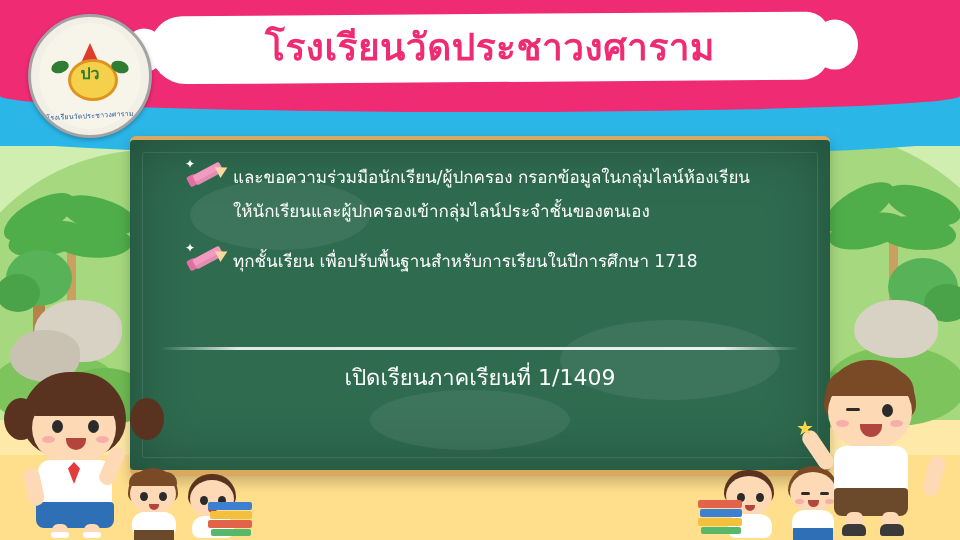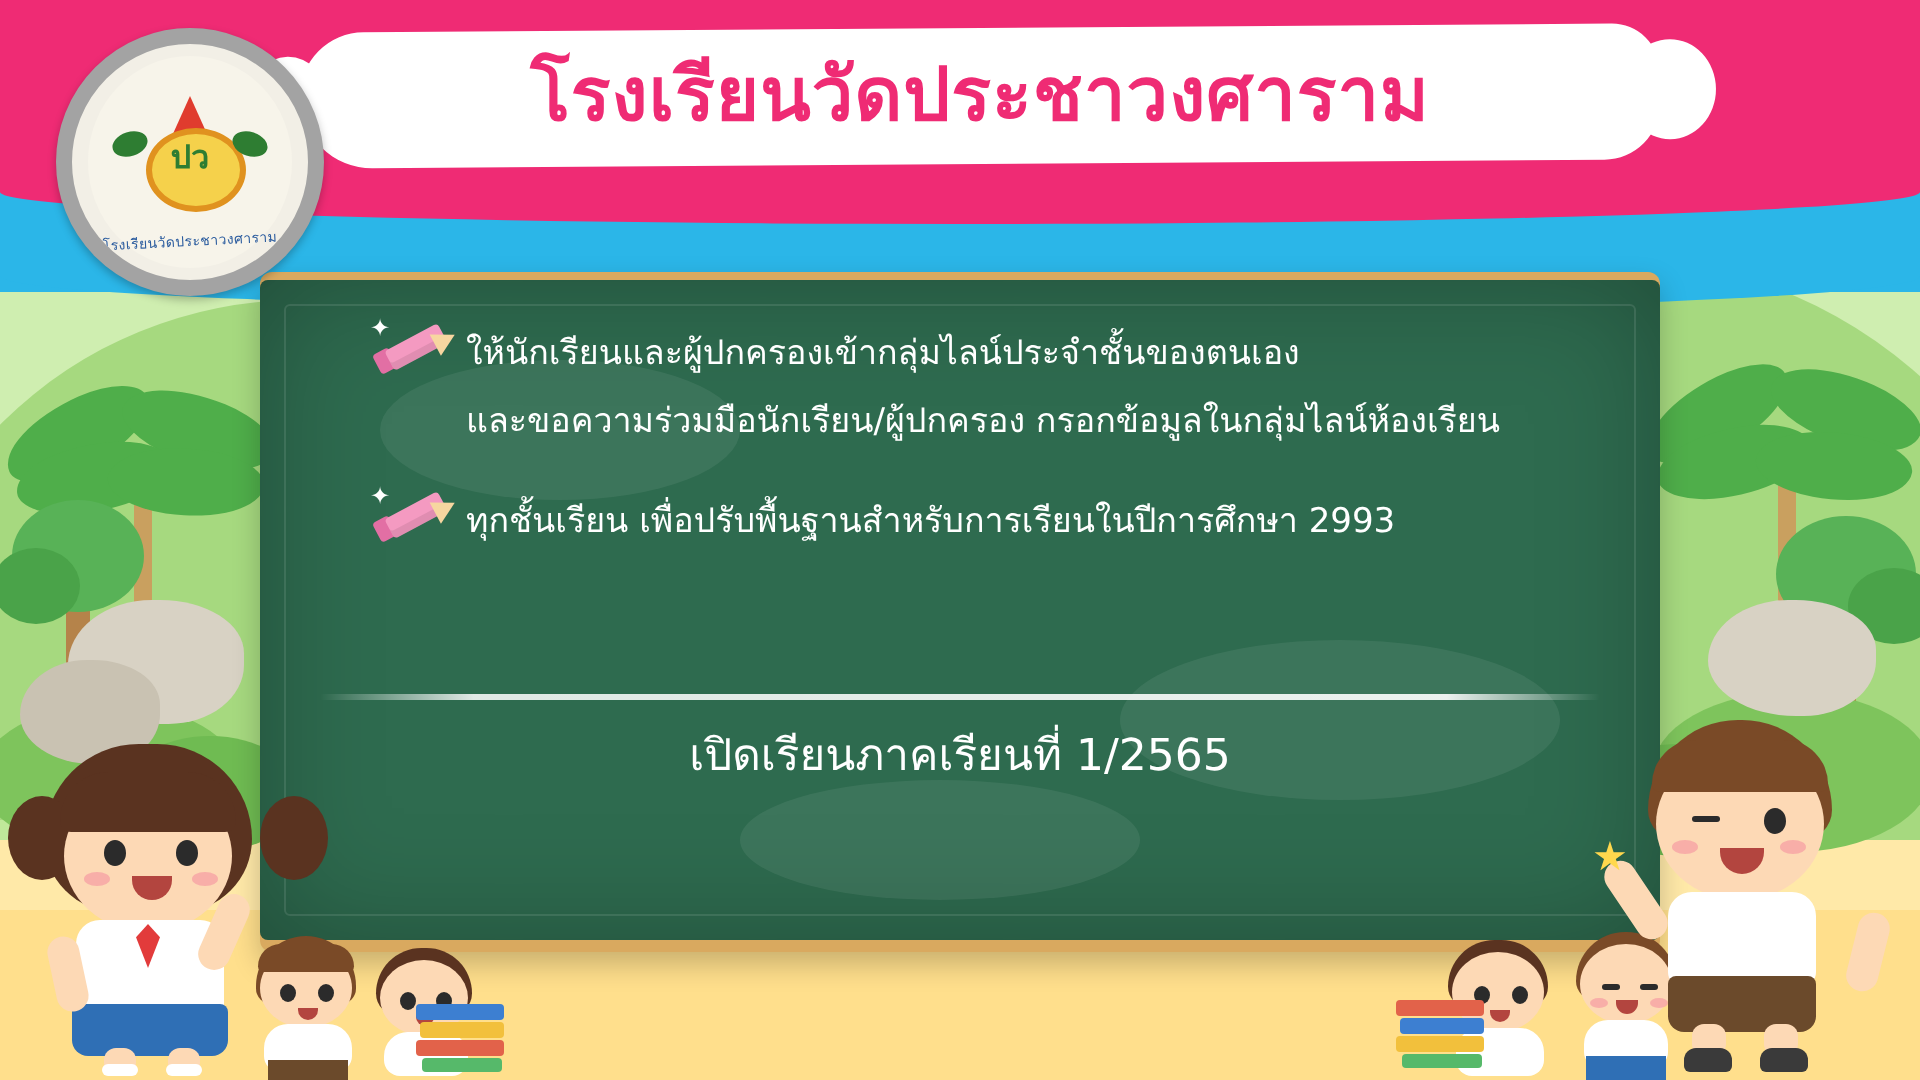--- a/index.html
+++ b/index.html
@@ -40,21 +40,21 @@
   .white-brush:before{content:"";position:absolute;left:-26px;top:12px;width:40px;height:44px;background:#fff;border-radius:50%;}
   .white-brush:after{content:"";position:absolute;right:-28px;top:8px;width:46px;height:50px;background:#fff;border-radius:50%;}
 
   .school-name{position:absolute;left:150px;top:20px;width:680px;height:56px;line-height:56px;text-align:center;
      color:#ef2b74;font-size:37px;font-weight:bold;font-family:"DejaVu Sans",sans-serif;letter-spacing:.5px;z-index:6;}
   .notice-line{position:absolute;left:150px;top:100px;width:680px;height:34px;line-height:34px;text-align:center;
      color:#ffffff;font-size:24px;font-weight:bold;z-index:6;}
 
   
   .logo{position:absolute;left:28px;top:14px;width:118px;height:118px;border-radius:50%;background:#f2efe6;
-     border:8px solid #a3a3a3;box-shadow:0 2px 4px rgba(0,0,0,.25);z-index:8;overflow:hidden;}
+     border:3px solid #a3a3a3;box-shadow:0 2px 4px rgba(0,0,0,.25);z-index:8;overflow:hidden;}
   .logo .inner{position:absolute;left:8px;top:6px;right:8px;bottom:6px;border-radius:50%;background:#f7f4ea;}
   .logo .emblem{position:absolute;left:50%;top:26px;transform:translateX(-50%);width:62px;height:56px;}
   .logo .emblem .flame{position:absolute;left:50%;top:0;width:0;height:0;margin-left:-9px;
      border-left:9px solid transparent;border-right:9px solid transparent;border-bottom:20px solid #e03c2e;}
   .logo .emblem .disc{position:absolute;left:50%;top:16px;margin-left:-22px;width:44px;height:36px;border-radius:50%;
      background:#f5d14b;border:3px solid #e0921f;}
   .logo .emblem .mono{position:absolute;left:0;top:18px;width:100%;text-align:center;font-size:16px;color:#2e7d32;font-weight:bold;}
   .logo .emblem .wing-l,.logo .emblem .wing-r{position:absolute;top:18px;width:18px;height:12px;background:#2e7d32;border-radius:50%;}
   .logo .emblem .wing-l{left:-8px;transform:rotate(-18deg);}
   .logo .emblem .wing-r{right:-8px;transform:rotate(18deg);}
@@ -189,38 +189,38 @@
 
   <div class="bullets">
 
     <div class="bullet">
       <div class="pencil">
         <div class="spark">✦</div>
         <div class="eraser"></div>
         <div class="body"></div>
         <div class="tip"></div>
       </div>
+      <div class="ln">และขอความร่วมมือนักเรียน/ผู้ปกครอง กรอกข้อมูลในกลุ่มไลน์ห้องเรียน</div>
       <div class="ln">ให้นักเรียนและผู้ปกครองเข้ากลุ่มไลน์ประจำชั้นของตนเอง</div>
-      <div class="ln">และขอความร่วมมือนักเรียน/ผู้ปกครอง กรอกข้อมูลในกลุ่มไลน์ห้องเรียน</div>
     </div>
 
     <div class="bullet">
       <div class="pencil">
         <div class="spark">✦</div>
         <div class="eraser"></div>
         <div class="body"></div>
         <div class="tip"></div>
       </div>
-      <div class="ln">ทุกชั้นเรียน เพื่อปรับพื้นฐานสำหรับการเรียนในปีการศึกษา 2993</div>
+      <div class="ln">ทุกชั้นเรียน เพื่อปรับพื้นฐานสำหรับการเรียนในปีการศึกษา 1718</div>
     </div>
 
   </div>
 
   <div class="divider"></div>
-  <div class="open-term">เปิดเรียนภาคเรียนที่ 1/2565</div>
+  <div class="open-term">เปิดเรียนภาคเรียนที่ 1/1409</div>
 
   <div class="ch girl-big">
     <div class="hair" style="left:14px;top:0px;width:104px;height:84px;border-radius:52px 52px 40px 40px;"></div>
     <div class="hair" style="left:-4px;top:26px;width:34px;height:42px;border-radius:50%;"></div>
     <div class="hair" style="right:-6px;top:26px;width:34px;height:42px;border-radius:50%;"></div>
     <div class="head" style="left:24px;top:18px;width:84px;height:76px;"></div>
     <div class="hair" style="left:22px;top:14px;width:88px;height:30px;border-radius:44px 44px 10px 10px;"></div>
     <div class="eye" style="left:44px;top:48px;"></div>
     <div class="eye" style="left:80px;top:48px;"></div>
     <div class="blush" style="left:34px;top:64px;"></div>

